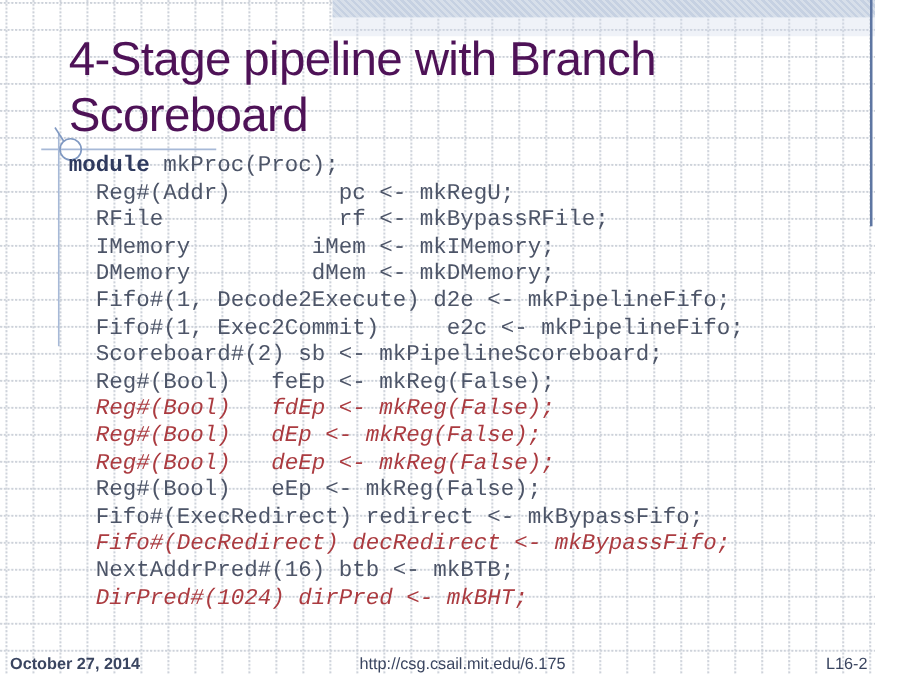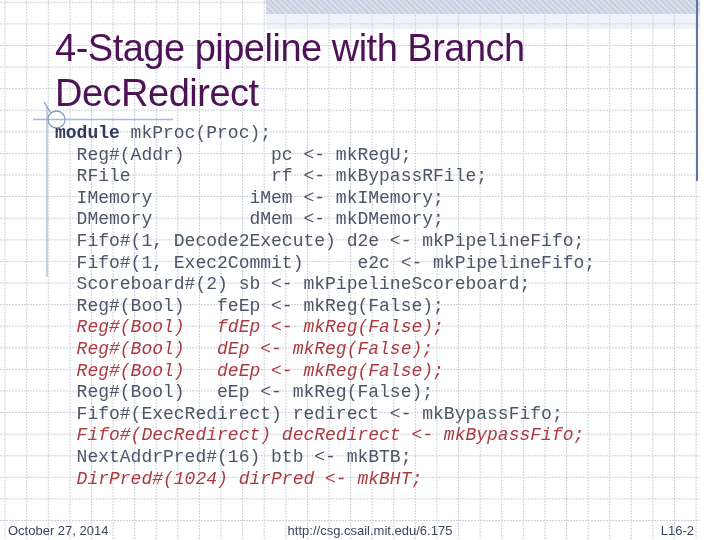--- a/index.html
+++ b/index.html
@@ -41,21 +41,21 @@
     color:#4d5568;
     white-space:pre;
   }
   .code-line{white-space:pre;}
   .code-line.red{color:#ab3b40;font-style:italic;}
   .kw{font-weight:bold;color:#2f3a5e;}
   .footer-date,.footer-url,.footer-page{
     position:absolute;top:523px;
     font-size:13px;color:#3a4560;
   }
-  .footer-date{left:8px;}
+  .footer-date{left:8px;font-weight:bold;}
   .footer-url{left:0;right:0;text-align:center;padding-left:40px;}
   .footer-page{right:6px;}
 </style>
 </head>
 <body>
 
 <div class="slide">
 
   <div class="top-bar"></div>
   <div class="top-bar-sub"></div>
@@ -63,21 +63,21 @@
 
   <svg class="deco-svg" width="160" height="185" viewBox="0 0 160 185">
     <line x1="8" y1="19.5" x2="148" y2="19.5" stroke="#a7b9d7" stroke-width="1.3"></line>
     <line x1="22" y1="7" x2="22" y2="177" stroke="#a7b9d7" stroke-width="1.3"></line>
     <circle cx="31.5" cy="19.5" r="8.5" fill="none" stroke="#8099c2" stroke-width="1.3"></circle>
     <line x1="26" y1="13" x2="19" y2="2" stroke="#8099c2" stroke-width="1.3"></line>
   </svg>
 
   <div class="title">
     <div>4-Stage pipeline with Branch</div>
-    <div>DecRedirect</div>
+    <div>Scoreboard</div>
   </div>
 
   <div class="code"><div class="code-line"><span class="kw">module</span> mkProc(Proc);</div><div class="code-line">  Reg#(Addr)        pc &lt;- mkRegU;</div><div class="code-line">  RFile             rf &lt;- mkBypassRFile;</div><div class="code-line">  IMemory         iMem &lt;- mkIMemory;</div><div class="code-line">  DMemory         dMem &lt;- mkDMemory;</div><div class="code-line">  Fifo#(1, Decode2Execute) d2e &lt;- mkPipelineFifo;</div><div class="code-line">  Fifo#(1, Exec2Commit)     e2c &lt;- mkPipelineFifo;</div><div class="code-line">  Scoreboard#(2) sb &lt;- mkPipelineScoreboard;</div><div class="code-line">  Reg#(Bool)   feEp &lt;- mkReg(False);</div><div class="code-line red">  Reg#(Bool)   fdEp &lt;- mkReg(False);</div><div class="code-line red">  Reg#(Bool)   dEp &lt;- mkReg(False);</div><div class="code-line red">  Reg#(Bool)   deEp &lt;- mkReg(False);</div><div class="code-line">  Reg#(Bool)   eEp &lt;- mkReg(False);</div><div class="code-line">  Fifo#(ExecRedirect) redirect &lt;- mkBypassFifo;</div><div class="code-line red">  Fifo#(DecRedirect) decRedirect &lt;- mkBypassFifo;</div><div class="code-line">  NextAddrPred#(16) btb &lt;- mkBTB;</div><div class="code-line red">  DirPred#(1024) dirPred &lt;- mkBHT;</div></div>
 
   <div class="footer-date">October 27, 2014</div>
   <div class="footer-url">http://csg.csail.mit.edu/6.175</div>
   <div class="footer-page">L16-2</div>
 
 </div>
 

